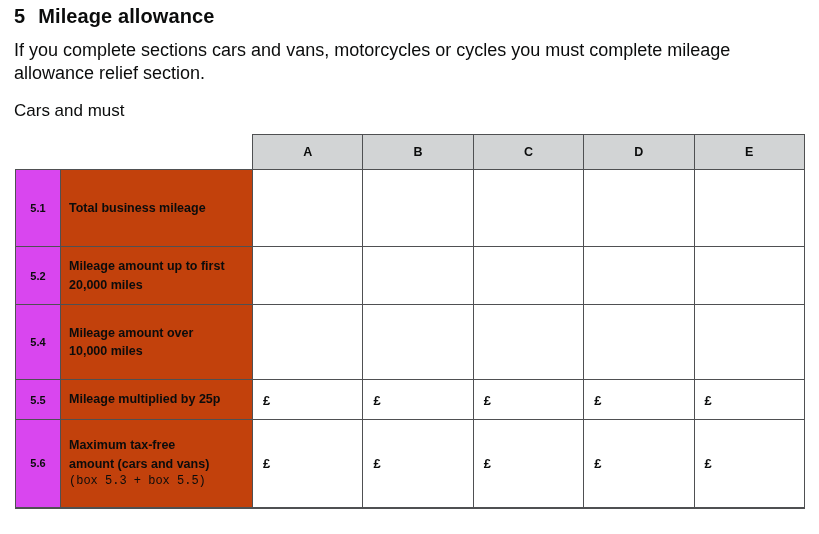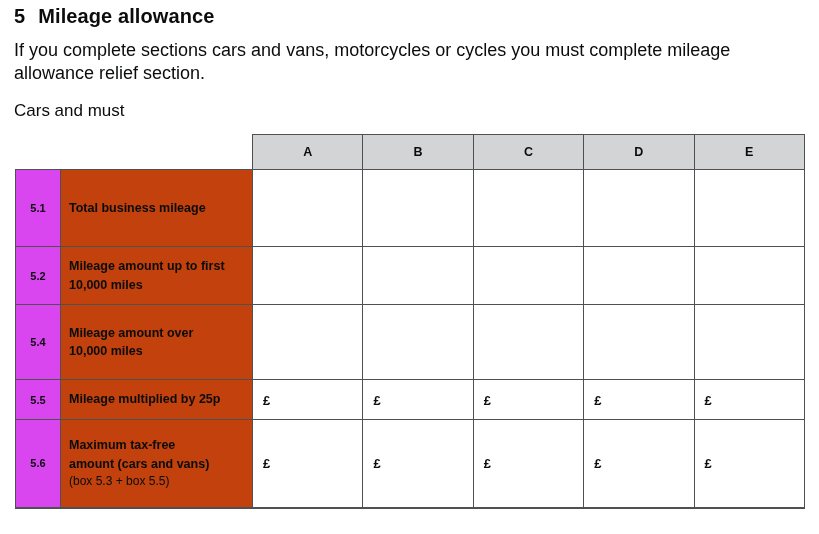--- a/index.html
+++ b/index.html
@@ -76,20 +76,21 @@
     font-weight: bold;
     padding-left: 8px;
     padding-right: 6px;
     line-height: 1.45;
     white-space: pre-line;
   }
   td.label .sublabel {
     display: block;
     font-weight: normal;
     font-size: 12px;
+    font-family: Liberation Mono, monospace;
   }
   td.cell {
     background: #ffffff;
     padding-left: 10px;
   }
   td.cell .pound {
     font-size: 13px;
     font-weight: bold;
   }
   tr.last td { border-bottom-width: 2px; }
@@ -135,21 +136,21 @@
       <td class="cell"></td>
       <td class="cell"></td>
       <td class="cell"></td>
       <td class="cell"></td>
       <td class="cell"></td>
     </tr>
 
     <tr class="r2">
       <td class="num">5.2</td>
       <td class="label">Mileage amount up to first
-10,000 miles</td>
+20,000 miles</td>
       <td class="cell"></td>
       <td class="cell"></td>
       <td class="cell"></td>
       <td class="cell"></td>
       <td class="cell"></td>
     </tr>
 
 
     <tr class="r4">
       <td class="num">5.4</td>

